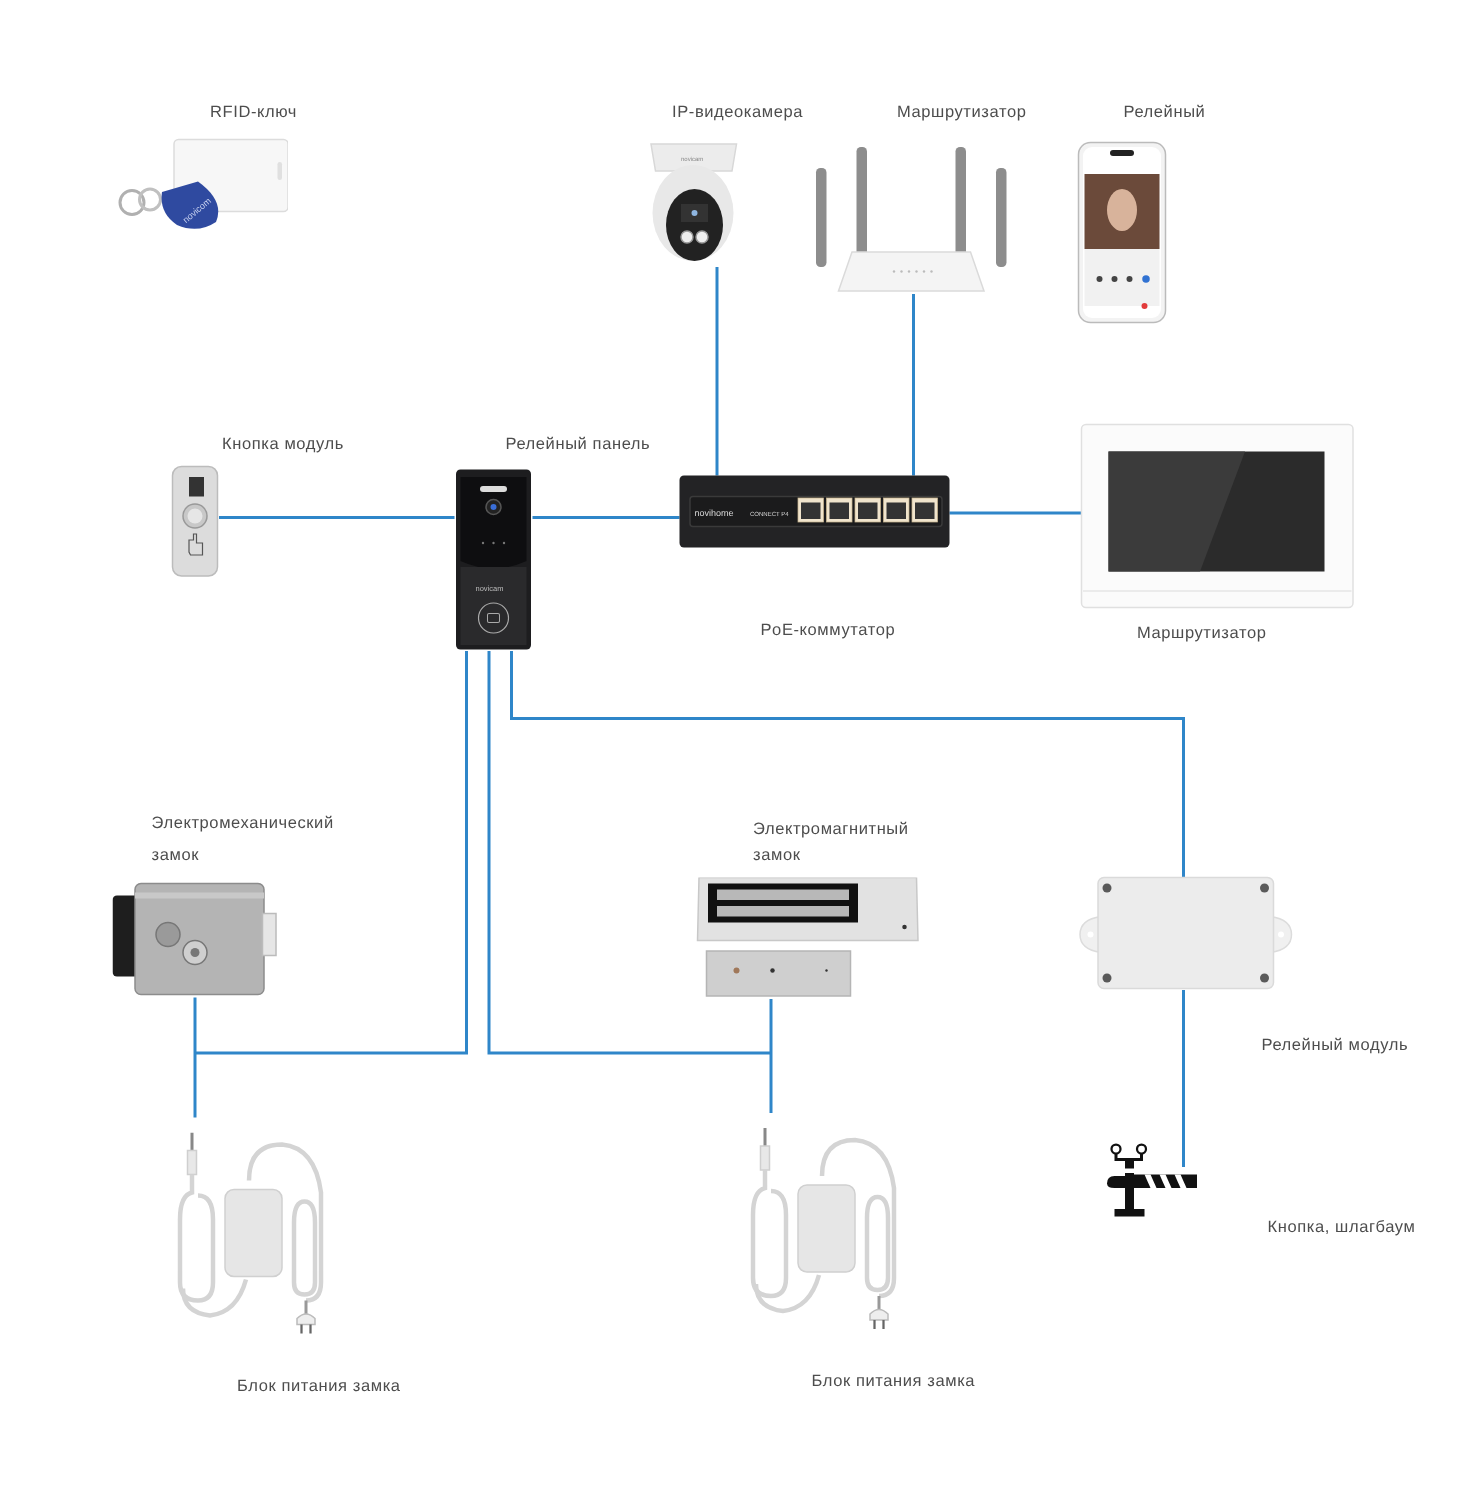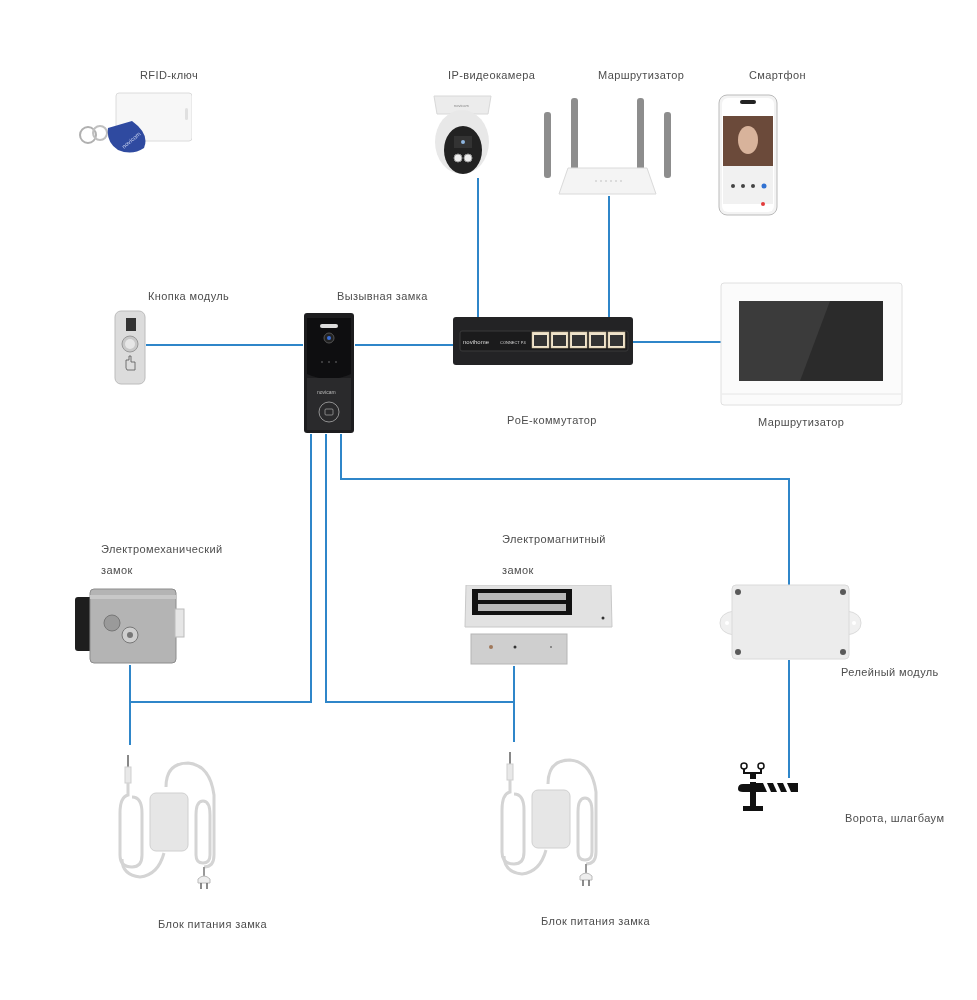--- a/index.html
+++ b/index.html
@@ -26,31 +26,31 @@
         <path d="M326 434 L326 702 L514 702"></path>
         <path d="M514 666 L514 742"></path>
         <path d="M341 434 L341 479 L789 479 L789 585"></path>
         <path d="M789 660 L789 778"></path>
       </g>
   </svg>
 
   <div class="lbl" style="left:104px;top:67px">RFID-ключ</div>
   <div class="lbl" style="left:412px;top:67px">IP-видеокамера</div>
   <div class="lbl" style="left:562px;top:67px">Маршрутизатор</div>
-  <div class="lbl" style="left:713px;top:67px">Смартфон</div>
+  <div class="lbl" style="left:713px;top:67px">Релейный</div>
   <div class="lbl" style="left:112px;top:288px">Кнопка модуль</div>
-  <div class="lbl" style="left:301px;top:288px">Вызывная замка</div>
+  <div class="lbl" style="left:301px;top:288px">Релейный панель</div>
   <div class="lbl" style="left:471px;top:412px">PoE-коммутатор</div>
   <div class="lbl" style="left:722px;top:414px">Маршрутизатор</div>
   <div class="lbl" style="left:65px;top:541px">Электромеханический</div>
   <div class="lbl" style="left:65px;top:562px">замок</div>
-  <div class="lbl" style="left:466px;top:531px">Электромагнитный</div>
+  <div class="lbl" style="left:466px;top:545px">Электромагнитный</div>
   <div class="lbl" style="left:466px;top:562px">замок</div>
-  <div class="lbl" style="left:805px;top:664px">Релейный модуль</div>
-  <div class="lbl" style="left:809px;top:810px">Ворота, шлагбаум</div>
+  <div class="lbl" style="left:805px;top:689px">Релейный модуль</div>
+  <div class="lbl" style="left:809px;top:810px">Кнопка, шлагбаум</div>
   <div class="lbl" style="left:122px;top:916px">Блок питания замка</div>
   <div class="lbl" style="left:505px;top:913px">Блок питания замка</div>
 
   <div class="dev" style="left:72px;top:90px;width:120px;height:65px">
     <svg width="120" height="65">
       <rect x="44" y="3" width="76" height="48" rx="3" fill="#f7f7f7" stroke="#dcdcdc"></rect>
       <rect x="113" y="18" width="3" height="12" rx="1.5" fill="#e0e0e0"></rect>
       <circle cx="16" cy="45" r="8" fill="none" stroke="#b0b0b0" stroke-width="2"></circle>
       <circle cx="28" cy="43" r="7" fill="none" stroke="#c0c0c0" stroke-width="2"></circle>
       <path d="M36 38 L60 31 Q78 44 72 58 Q60 66 46 60 Q34 52 36 38 Z" fill="#2f4aa0"></path>

